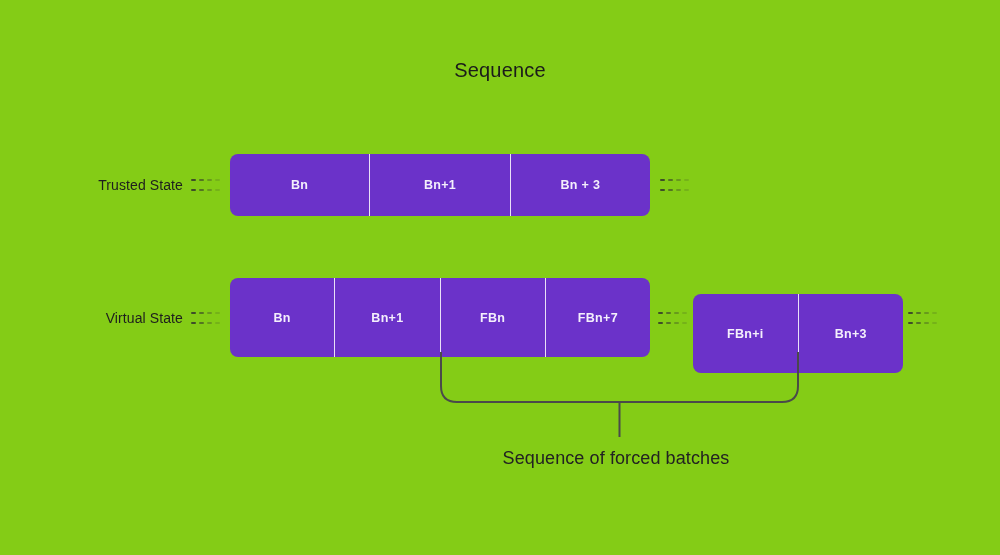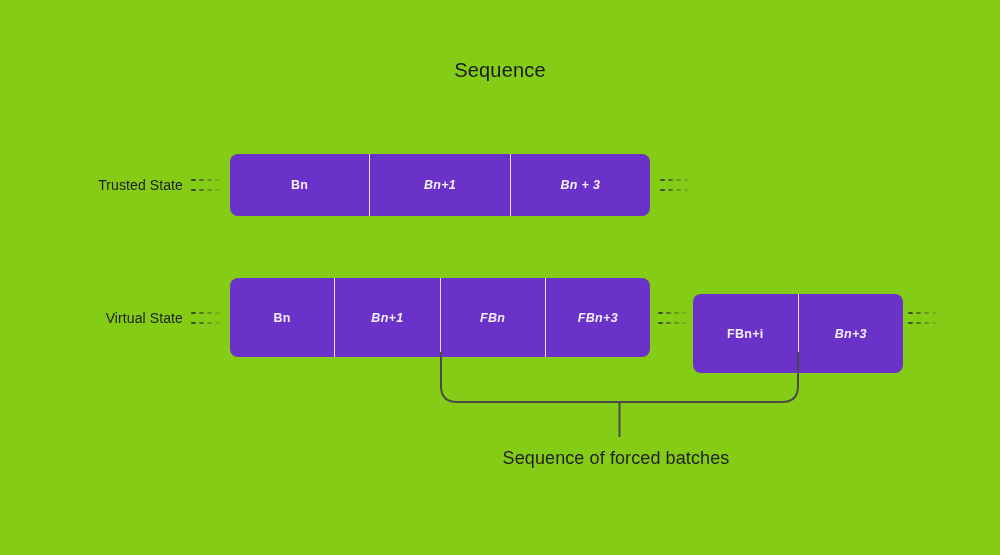--- a/index.html
+++ b/index.html
@@ -25,21 +25,21 @@
   .group{
     position:absolute;top:0;height:100%;
     display:flex;background:#6B32C9;border-radius:8px;
     overflow:hidden;
   }
   .block{
     flex:1;display:flex;align-items:center;justify-content:center;
     color:#F4EFFC;font-size:12.5px;font-weight:bold;
     letter-spacing:.3px;white-space:nowrap;
   }
-  .block + .block{border-left:1.5px solid rgba(255,255,255,.85);font-style:italic;}
+  .block + .block{border-left:1.5px solid rgba(255,255,255,.85);}
   .connector{
     position:absolute;top:50%;transform:translateY(-50%);
     display:flex;flex-direction:column;gap:8px;
   }
   .dash-row{display:flex;gap:3px;}
   .dash-row i{display:block;width:5px;height:2px;background:#2e2e2e;border-radius:1px;}
   .dash-row i:nth-child(1){opacity:.80;}
   .dash-row i:nth-child(2){opacity:.55;}
   .dash-row i:nth-child(3){opacity:.32;}
   .dash-row i:nth-child(4){opacity:.16;}
@@ -125,21 +125,21 @@
       <div class="block">
           <span>Bn</span>
         </div>
       <div class="block">
           <span>Bn+1</span>
         </div>
       <div class="block">
           <span>FBn</span>
         </div>
       <div class="block">
-          <span>FBn+3</span>
+          <span>FBn+7</span>
         </div>
     </div>
 
     <div class="connector" style="left:658px;">
       <div class="dash-row">
           <i></i>
           <i></i>
           <i></i>
           <i></i>
         </div>

